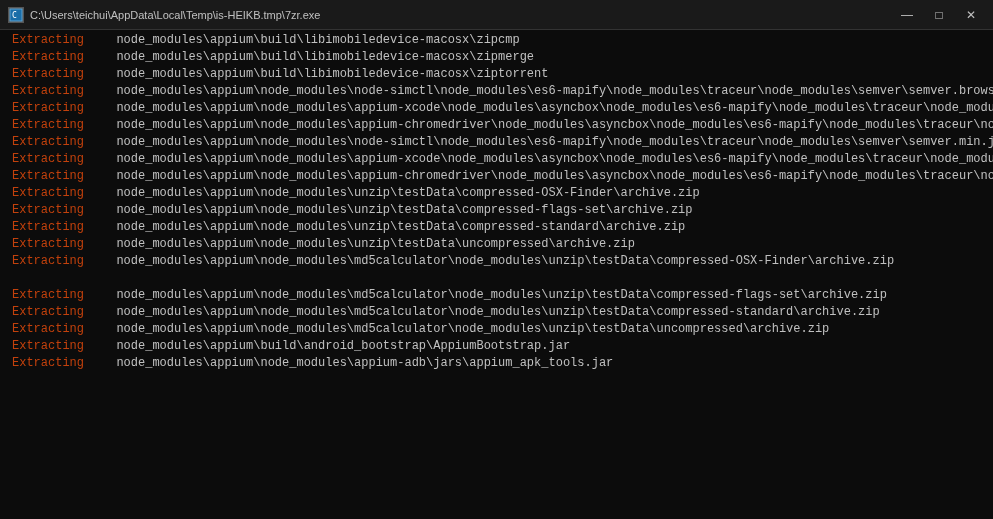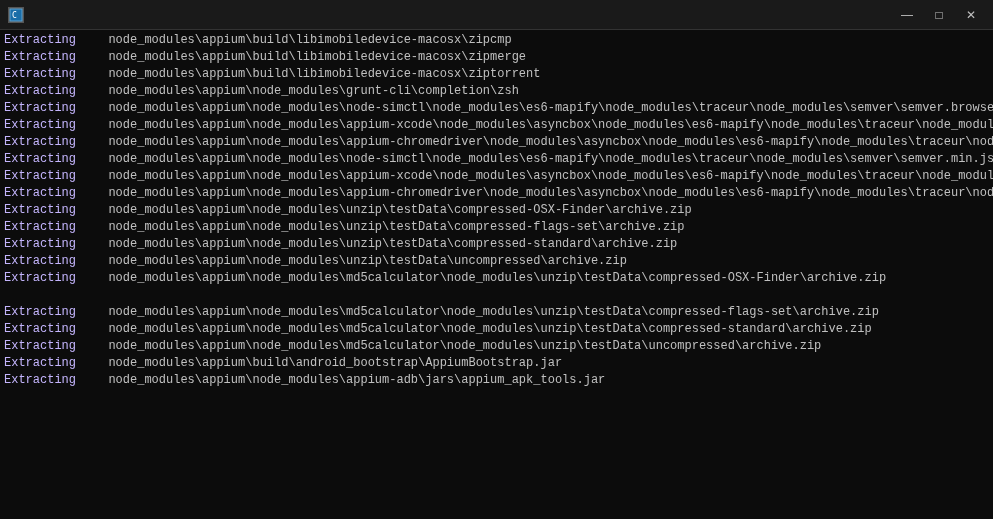--- a/index.html
+++ b/index.html
@@ -109,51 +109,52 @@
 
     .console-line {
       white-space: pre;
       line-height: 1.4;
       font-size: 12px;
       color: #c0c0c0;
       min-height: 17px;
     }
 
     .console-line .label {
-      color: #c4b5fd;
+      color: #c2410c;
       display: inline-block;
       min-width: 90px;
+      margin-left: 8px;
     }
   </style>
 </head>
 <body>
 
 <div class="window">
   <div class="title-bar">
     <div class="title-bar-left">
       <div class="title-bar-icon">
         <svg width="14" height="14" viewBox="0 0 14 14">
           <rect x="1" y="1" width="12" height="12" fill="#1a6ea8" stroke="#5aa0d0" stroke-width="1"></rect>
           <text x="3" y="10" fill="white" font-size="8" font-family="monospace">C</text>
         </svg>
       </div>
+      <span class="title-bar-text">C:\Users\teichui\AppData\Local\Temp\is-HEIKB.tmp\7zr.exe</span>
     </div>
     <div class="title-bar-controls">
       <button class="title-btn">—</button>
       <button class="title-btn">□</button>
       <button class="title-btn close">✕</button>
     </div>
   </div>
 
   <div class="console-area">
     <div class="console-content" id="console-output">
     <div class="console-line"><span class="label">Extracting</span>  node_modules\appium\build\libimobiledevice-macosx\zipcmp</div>
         <div class="console-line"><span class="label">Extracting</span>  node_modules\appium\build\libimobiledevice-macosx\zipmerge</div>
         <div class="console-line"><span class="label">Extracting</span>  node_modules\appium\build\libimobiledevice-macosx\ziptorrent</div>
-        <div class="console-line"><span class="label">Extracting</span>  node_modules\appium\node_modules\grunt-cli\completion\zsh</div>
         <div class="console-line"><span class="label">Extracting</span>  node_modules\appium\node_modules\node-simctl\node_modules\es6-mapify\node_modules\traceur\node_modules\semver\semver.browser.js.gz</div>
         <div class="console-line"><span class="label">Extracting</span>  node_modules\appium\node_modules\appium-xcode\node_modules\asyncbox\node_modules\es6-mapify\node_modules\traceur\node_modules\semver\semver.browser.js.gz</div>
         <div class="console-line"><span class="label">Extracting</span>  node_modules\appium\node_modules\appium-chromedriver\node_modules\asyncbox\node_modules\es6-mapify\node_modules\traceur\node_modules\semver\semver.browser.js.gz</div>
         <div class="console-line"><span class="label">Extracting</span>  node_modules\appium\node_modules\node-simctl\node_modules\es6-mapify\node_modules\traceur\node_modules\semver\semver.min.js.gz</div>
         <div class="console-line"><span class="label">Extracting</span>  node_modules\appium\node_modules\appium-xcode\node_modules\asyncbox\node_modules\es6-mapify\node_modules\traceur\node_modules\semver\semver.min.js.gz</div>
         <div class="console-line"><span class="label">Extracting</span>  node_modules\appium\node_modules\appium-chromedriver\node_modules\asyncbox\node_modules\es6-mapify\node_modules\traceur\node_modules\semver\semver.min.js.gz</div>
         <div class="console-line"><span class="label">Extracting</span>  node_modules\appium\node_modules\unzip\testData\compressed-OSX-Finder\archive.zip</div>
         <div class="console-line"><span class="label">Extracting</span>  node_modules\appium\node_modules\unzip\testData\compressed-flags-set\archive.zip</div>
         <div class="console-line"><span class="label">Extracting</span>  node_modules\appium\node_modules\unzip\testData\compressed-standard\archive.zip</div>
         <div class="console-line"><span class="label">Extracting</span>  node_modules\appium\node_modules\unzip\testData\uncompressed\archive.zip</div>

